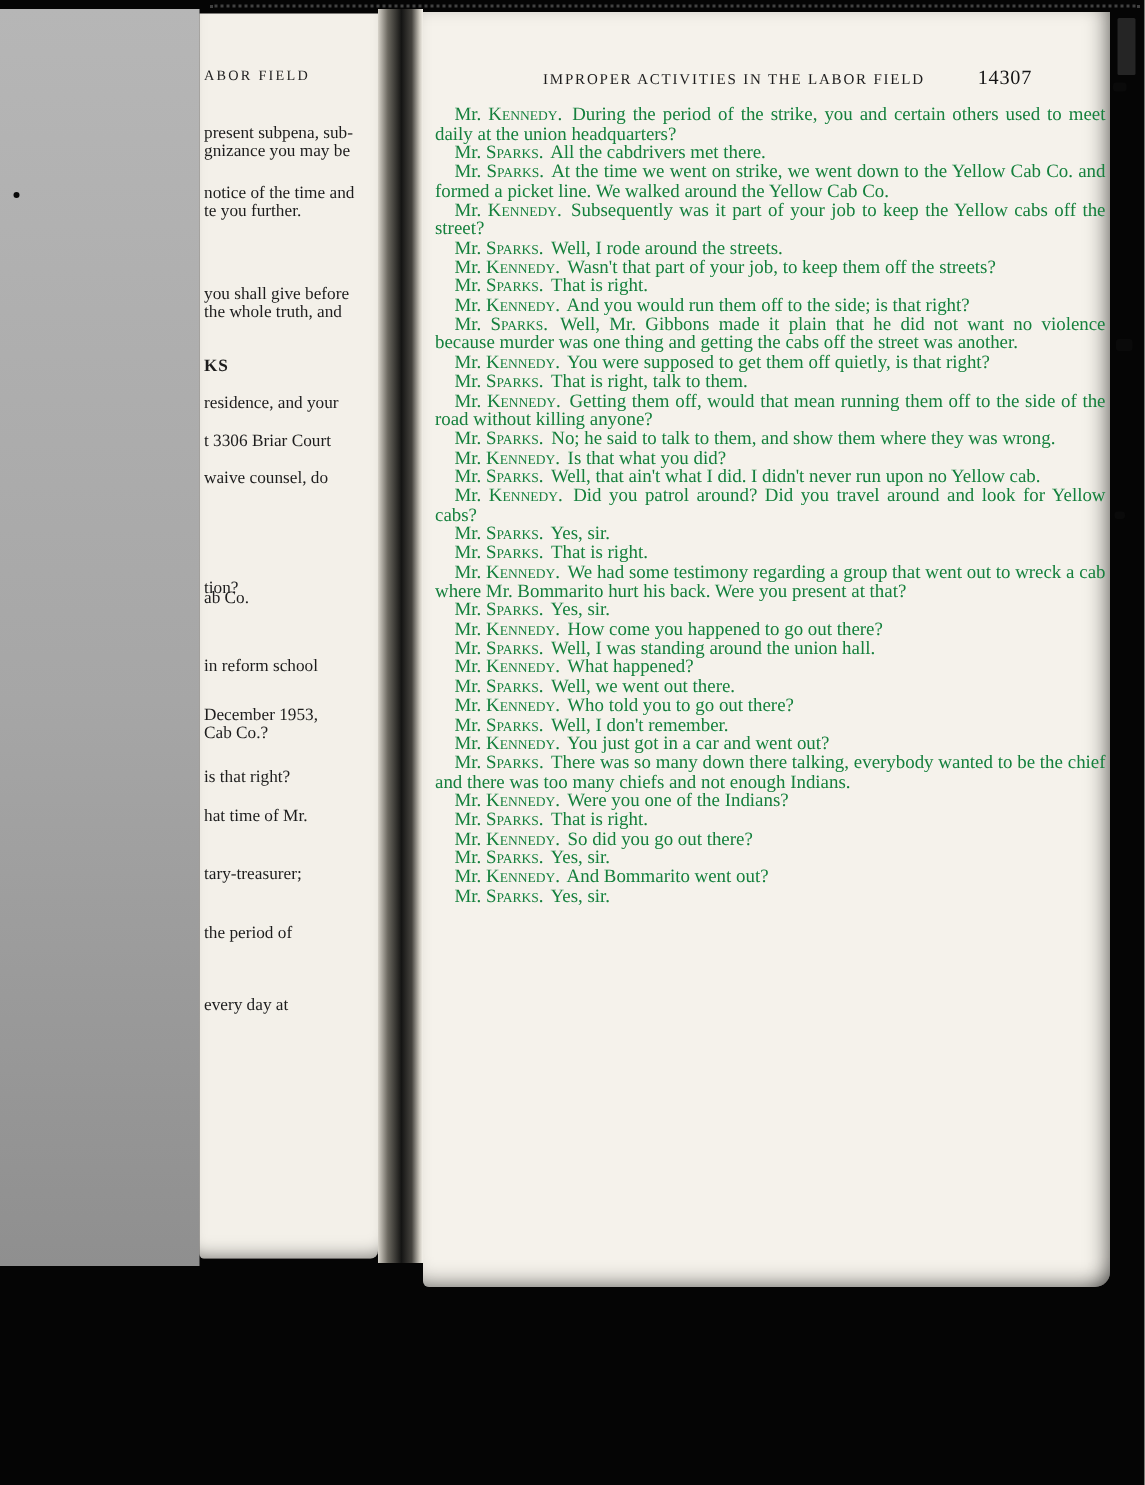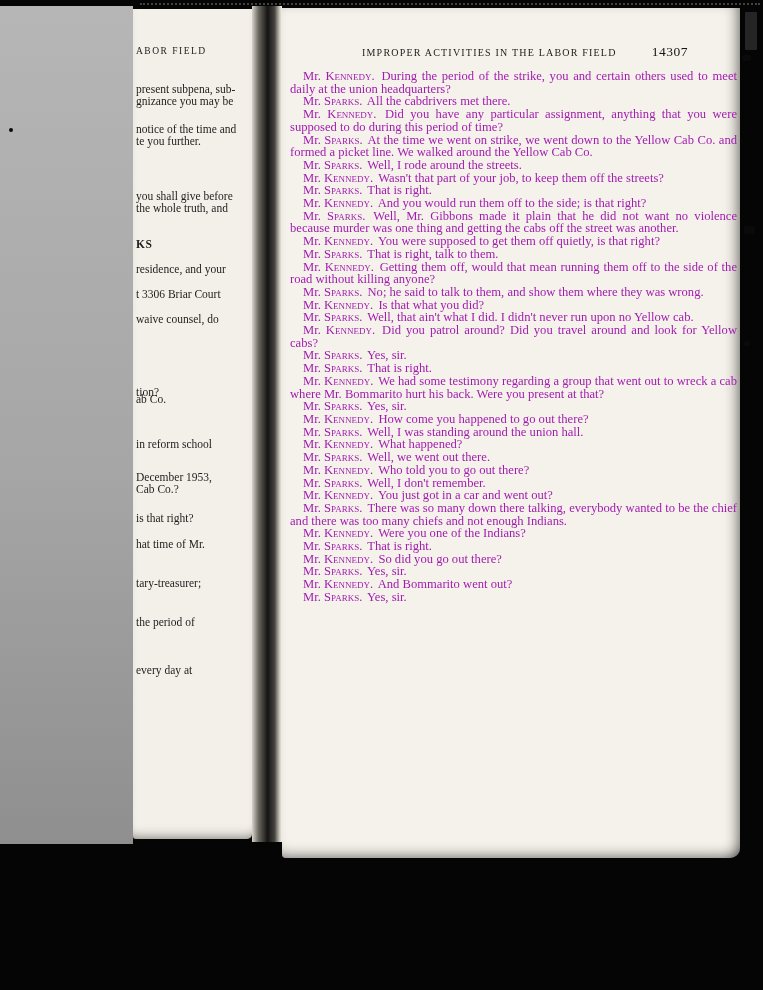--- a/index.html
+++ b/index.html
@@ -37,21 +37,21 @@
     background:#f5f2eb; border-radius:0 0 10px 4px;
     box-shadow: inset -10px 0 14px -8px rgba(0,0,0,.55),
                 inset 0 -12px 14px -10px rgba(0,0,0,.45); }
 
   .header { position:absolute; top:36px; left:80px; right:52px;
     display:flex; justify-content:space-between; align-items:baseline; }
   .running-head { font-size:10px; letter-spacing:1.2px; color:#1c1c1c; white-space:nowrap; }
   .page-num { font-size:13.5px; letter-spacing:.5px; color:#141414; }
 
   .transcript { position:absolute; top:62px; left:8px; width:447px;
-    text-align:justify; font-size:12.6px; line-height:12.7px; color:#a21caf; }
+    text-align:justify; font-size:12.6px; line-height:12.7px; color:#15803d; }
   .para { margin:0; text-indent:13px; }
   .sc { font-variant:small-caps; margin-right:2px; }
 
   
   .speck { position:absolute; background:#0a0a0a; border-radius:2px; }
   .noise { position:absolute; background:#3a3a3a; opacity:.6; border-radius:1px; }
 </style>
 </head>
 <body>
 
@@ -90,22 +90,22 @@
   <div class="gutter"></div>
 
   <div class="right-page">
     <div class="header">
       <span class="running-head">IMPROPER ACTIVITIES IN THE LABOR FIELD</span>
       <span class="page-num">14307</span>
     </div>
     <div class="transcript" id="transcript">
         <p class="para"><span>Mr. </span><span class="sc">Kennedy.</span> During the period of the strike, you and certain others used to meet daily at the union headquarters?</p>
         <p class="para"><span>Mr. </span><span class="sc">Sparks.</span> All the cabdrivers met there.</p>
-        <p class="para"><span>Mr. </span><span class="sc">Kennedy.</span> Did you have any particular assignment, anything that you were supposed to do during this period of time?</p>
         <p class="para"><span>Mr. </span><span class="sc">Sparks.</span> At the time we went on strike, we went down to the Yellow Cab Co. and formed a picket line.  We walked around the Yellow Cab Co.</p>
+        <p class="para"><span>Mr. </span><span class="sc">Kennedy.</span> Subsequently was it part of your job to keep the Yellow cabs off the street?</p>
         <p class="para"><span>Mr. </span><span class="sc">Sparks.</span> Well, I rode around the streets.</p>
         <p class="para"><span>Mr. </span><span class="sc">Kennedy.</span> Wasn't that part of your job, to keep them off the streets?</p>
         <p class="para"><span>Mr. </span><span class="sc">Sparks.</span> That is right.</p>
         <p class="para"><span>Mr. </span><span class="sc">Kennedy.</span> And you would run them off to the side; is that right?</p>
         <p class="para"><span>Mr. </span><span class="sc">Sparks.</span> Well, Mr. Gibbons made it plain that he did not want no violence because murder was one thing and getting the cabs off the street was another.</p>
         <p class="para"><span>Mr. </span><span class="sc">Kennedy.</span> You were supposed to get them off quietly, is that right?</p>
         <p class="para"><span>Mr. </span><span class="sc">Sparks.</span> That is right, talk to them.</p>
         <p class="para"><span>Mr. </span><span class="sc">Kennedy.</span> Getting them off, would that mean running them off to the side of the road without killing anyone?</p>
         <p class="para"><span>Mr. </span><span class="sc">Sparks.</span> No; he said to talk to them, and show them where they was wrong.</p>
         <p class="para"><span>Mr. </span><span class="sc">Kennedy.</span> Is that what you did?</p>

